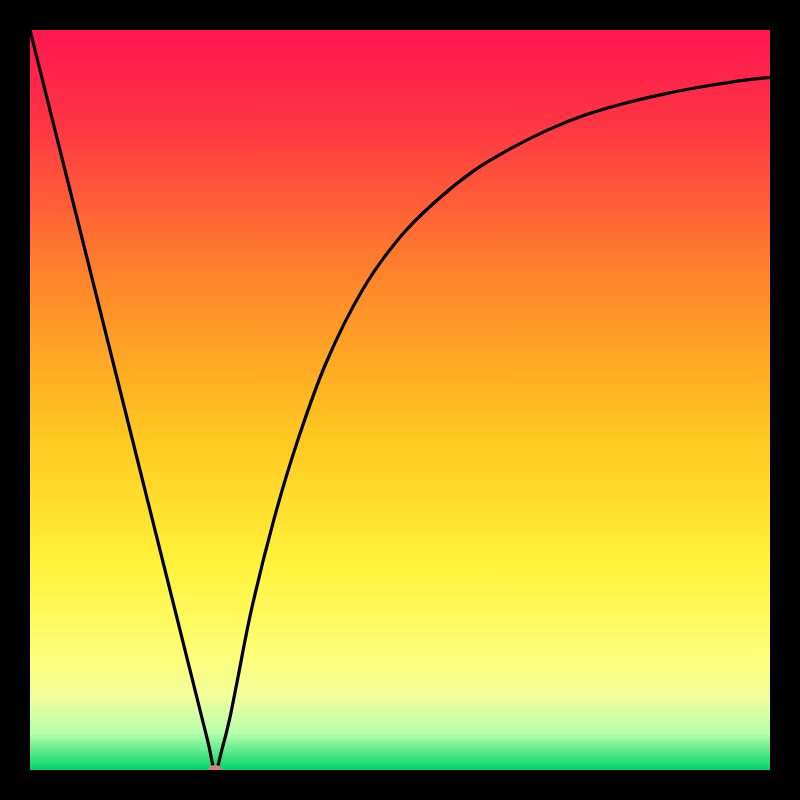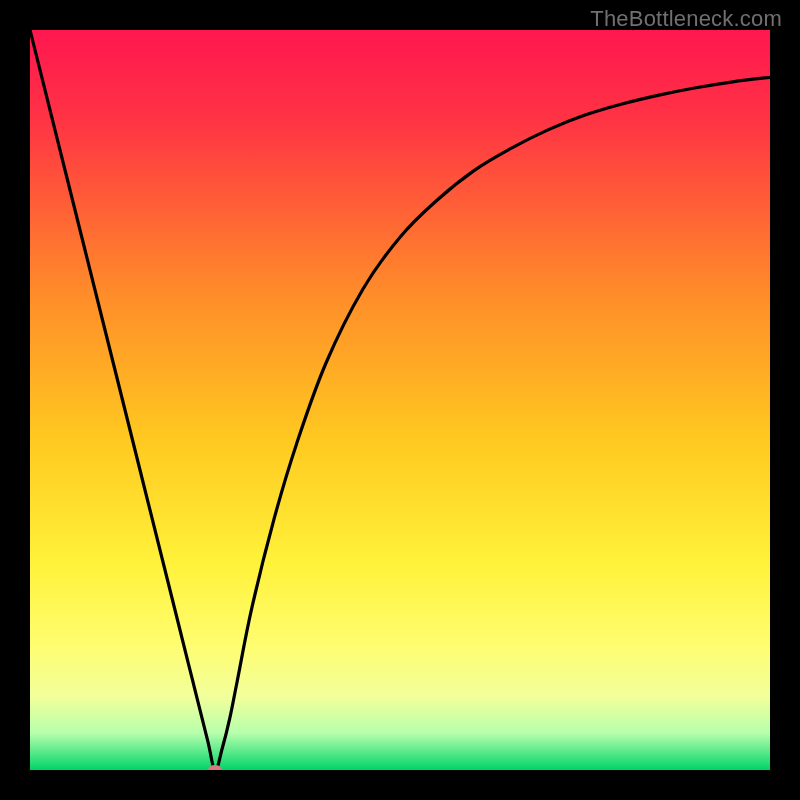--- a/index.html
+++ b/index.html
@@ -56,15 +56,14 @@
             <stop offset="95%" stop-color="#b7ffad"></stop>
             <stop offset="100%" stop-color="#00d468"></stop>
           </linearGradient>
       </defs>
       <rect id="bg-rect" x="0" y="0" width="740" height="740" fill="url(#bg-grad)"></rect>
       <path id="curve-path" fill="none" stroke="#000000" stroke-width="3.2" stroke-linejoin="round" stroke-linecap="round" d="M 0 0 C 6.66 26.64, 23.68 94.72, 37.00 148.00 C 50.32 201.28, 60.68 242.72, 74.00 296.00 C 87.32 349.28, 97.68 390.72, 111.00 444.00 C 124.32 497.28, 138.68 554.70, 148.00 592.00 C 157.32 629.30, 157.47 629.89, 162.80 651.20 C 168.13 672.51, 173.60 694.42, 177.60 710.40 C 181.60 726.38, 182.34 738.67, 185.00 740.00 C 187.66 741.33, 189.74 727.12, 192.40 717.80 C 195.06 708.48, 197.14 700.19, 199.80 688.20 C 202.46 676.21, 203.20 671.18, 207.20 651.20 C 211.20 631.22, 215.34 606.50, 222.00 577.20 C 228.66 547.90, 236.21 517.70, 244.20 488.40 C 252.19 459.10, 257.08 442.37, 266.40 414.40 C 275.72 386.43, 284.01 360.97, 296.00 333.00 C 307.99 305.03, 319.68 281.64, 333.00 259.00 C 346.32 236.36, 356.68 223.18, 370.00 207.20 C 383.32 191.22, 393.68 182.19, 407.00 170.20 C 420.32 158.21, 430.68 149.92, 444.00 140.60 C 457.32 131.28, 467.68 125.73, 481.00 118.40 C 494.32 111.07, 504.68 105.89, 518.00 99.90 C 531.32 93.91, 541.68 89.76, 555.00 85.10 C 568.32 80.44, 578.68 77.60, 592.00 74.00 C 605.32 70.40, 615.68 68.05, 629.00 65.12 C 642.32 62.19, 652.68 60.12, 666.00 57.72 C 679.32 55.32, 689.68 53.66, 703.00 51.80 C 716.32 49.94, 733.34 48.16, 740.00 47.36"></path>
       <ellipse id="marker-dot" rx="7" ry="5" cx="185" cy="740" fill="#d97a7a"></ellipse>
     </svg>
   </div>
 
-  <div class="watermark">TheBottleneck.com</div>
 
 </div>
 
 </body></html>

